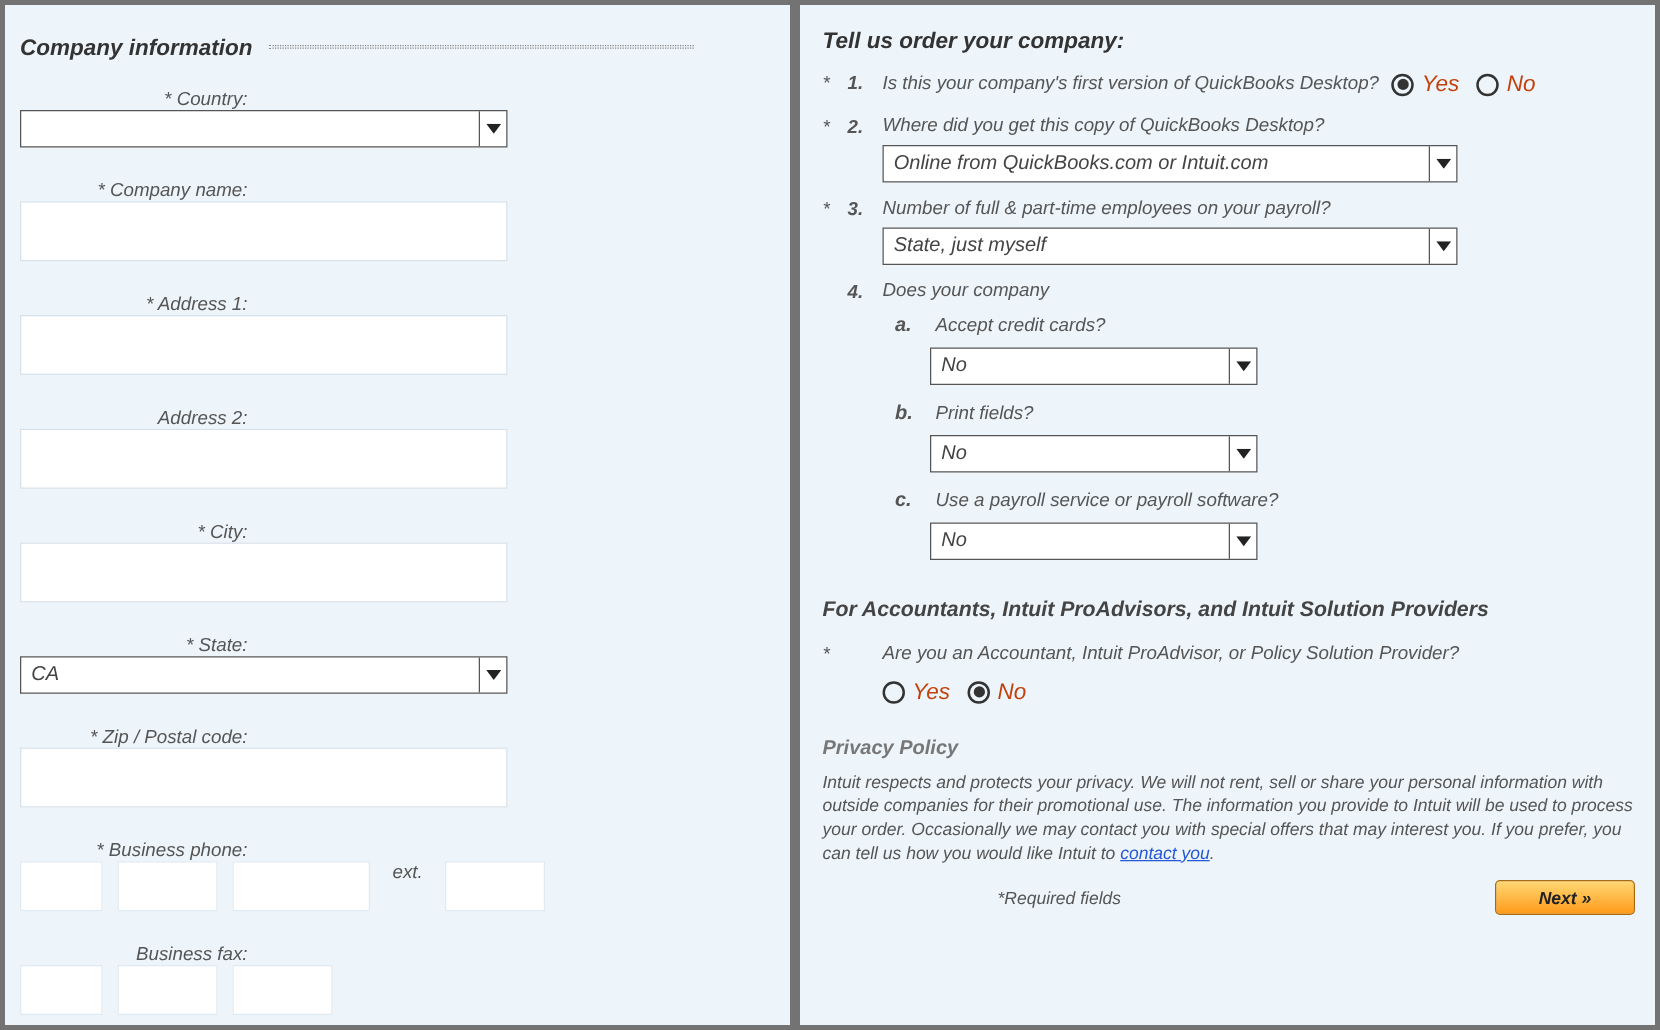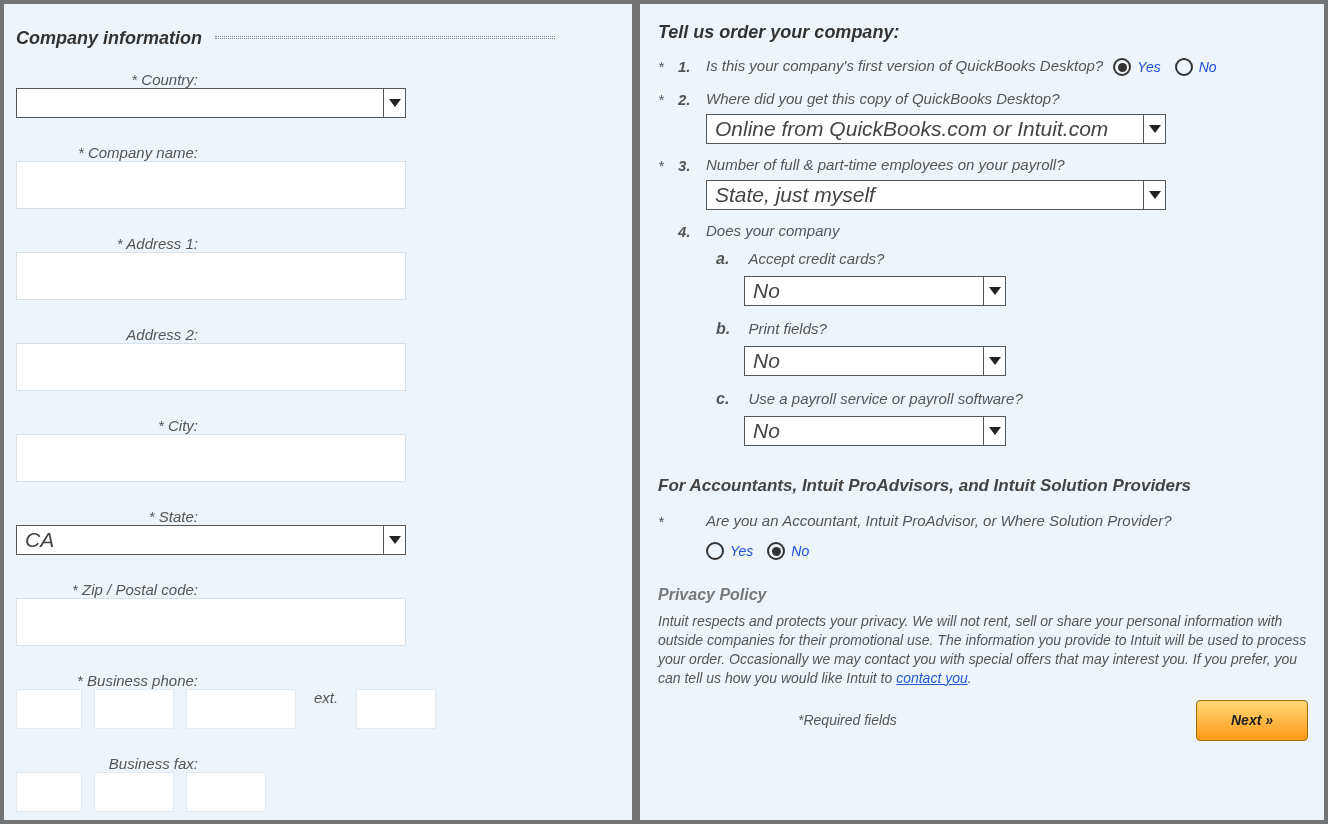--- a/index.html
+++ b/index.html
@@ -64,21 +64,21 @@
   .text-input.tall { height: 48px; width: 390px; }
   .select-box {
     width: 390px;
     height: 30px;
     background: #fff;
     border: 1px solid #555;
     display: flex;
     align-items: center;
     justify-content: space-between;
     padding: 0 0 0 8px;
-    font-size: 21px;
+    font-size: 16px;
     color: #444;
   }
   .select-caret {
     width: 22px;
     height: 100%;
     display: flex;
     align-items: center;
     justify-content: center;
     border-left: 1px solid #555;
   }
@@ -98,34 +98,34 @@
   .qrow { display: flex; margin-bottom: 14px; }
   .qmark { width: 20px; font-size: 15px; color: #555; padding-top: 1px; }
   .qnum { width: 28px; font-weight: bold; font-size: 15px; color: #555; padding-top: 1px; }
   .qbody { flex: 1; font-size: 15px; color: #555; }
   .radio-group { display: inline-flex; align-items: center; gap: 4px; margin-left: 6px; vertical-align: middle; }
   .radio {
     width: 18px; height: 18px; border: 2px solid #333; border-radius: 50%;
     display: inline-flex; align-items: center; justify-content: center; cursor: pointer;
   }
   .radio .dot { width: 9px; height: 9px; background: #333; border-radius: 50%; }
-  .radio-label { font-size: 14px; color: #1d4ed8; margin-right: 10px; margin-left:2px; }
+  .radio-label { font-size: 18px; color: #c2410c; margin-right: 10px; margin-left:2px; }
   .select-box.med { width: 460px; border: 1px solid #555; }
   .select-box.sm { width: 262px; }
   .subletter { width: 28px; font-weight: bold; color: #555; display:inline-block; }
   .sel-value { color: #444; }
   .subq { margin-bottom: 14px; margin-left: 58px; }
   .acc-title { font-weight: bold; font-size: 17px; color: #444; margin-top: 30px; margin-bottom: 16px; }
   .privacy-label { font-size: 16px; font-weight: bold; color: #777; margin-top: 26px; margin-bottom:8px; }
   .privacy-text { font-size: 14px; color: #555; line-height: 1.35; }
   .privacy-text a { color: #2458d8; text-decoration: underline; }
   .footer-row { display: flex; justify-content: space-between; align-items: center; margin-top: 12px; padding-left: 140px;}
   .req-note { font-size: 14px; color: #555; }
   .next-btn {
-    width: 112px; height: 41px;
+    width: 112px; height: 28px;
     background: linear-gradient(#ffd874, #ff9a1a);
     border: 1px solid #a66a10;
     border-radius: 4px;
     font-weight: bold;
     font-size: 14px;
     color: #222;
     display: flex; align-items: center; justify-content: center;
     cursor: pointer;
   }
 </style>
@@ -344,21 +344,21 @@
             </span>
         </div>
       </div>
     </div>
 
     <div class="acc-title">For Accountants, Intuit ProAdvisors, and Intuit Solution Providers</div>
     <div class="qrow">
       <div class="qmark">*</div>
       <div style="width:28px;"></div>
       <div class="qbody">
-        <div>Are you an Accountant, Intuit ProAdvisor, or Where Solution Provider?</div>
+        <div>Are you an Accountant, Intuit ProAdvisor, or Policy Solution Provider?</div>
         <div style="margin-top:12px;">
           <span class="radio-group" style="margin-left:0;">
             <span class="radio"></span>
             <span class="radio-label">Yes</span>
             <span class="radio">
                 <span class="dot"></span>
               </span>
             <span class="radio-label">No</span>
           </span>
         </div>

